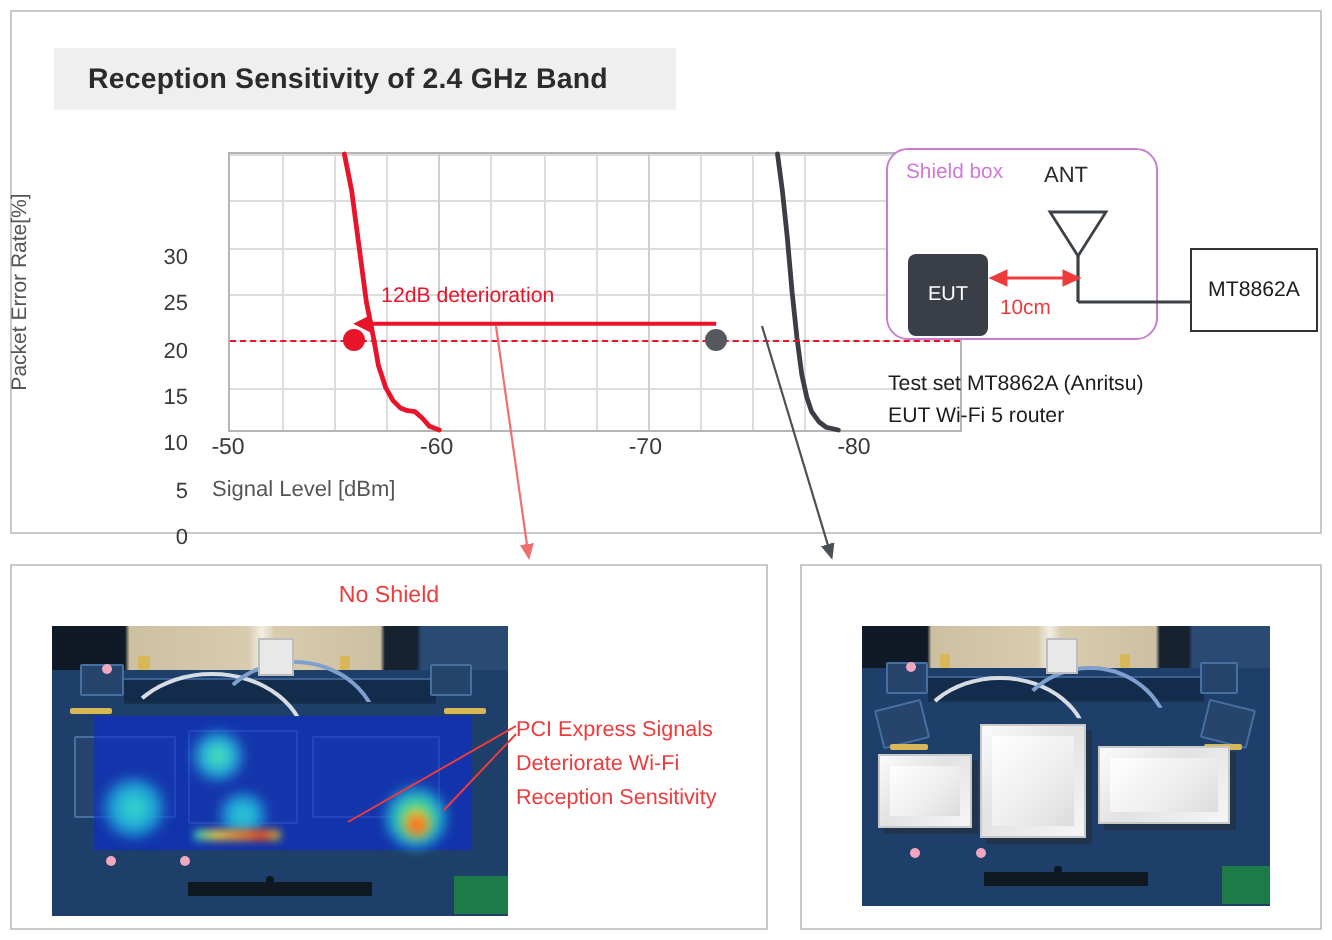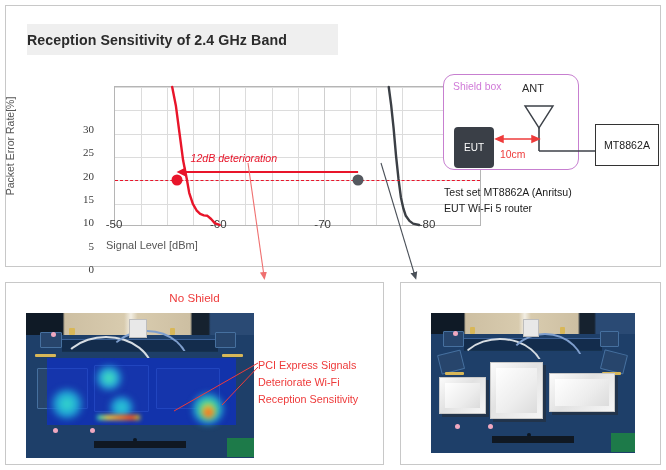--- a/index.html
+++ b/index.html
@@ -24,20 +24,21 @@
     border: 1px solid #c8c8c8;
     background: #ffffff;
   }
   .title-band {
     position: absolute;
     left: 21px; top: 18px;
     width: 311px; height: 31px;
     background: #efefef;
     display: flex;
     align-items: center;
+    padding-left: 17px;
   }
   .title-band .title-text {
     font-size: 14.2px;
     font-weight: bold;
     color: #2b2b2b;
     letter-spacing: 0.1px;
     white-space: nowrap;
   }
 
   
@@ -63,30 +64,28 @@
     width: 32px;
     height: 140px;
   }
   .y-tick {
     position: absolute;
     right: 0;
     font-size: 11px;
     color: #3a3a3a;
     transform: translateY(-50%);
     text-align: right;
-    font-family: Liberation Serif, serif;
   }
   .plot {
     position: absolute;
-    left: 72px; top: 20px;
+    left: 72px; top: 10px;
     width: 367px; height: 140px;
     border: 1px solid #b5b5b5;
     background: #ffffff;
     overflow: visible;
-    font-style: italic;
   }
   .plot-inner { position: absolute; inset: 0; overflow: hidden; }
   .gridline-h {
     position: absolute;
     left: 0; width: 100%;
     height: 1px; background: #dcdcdc;
   }
   .gridline-v {
     position: absolute;
     top: 0; height: 100%;

